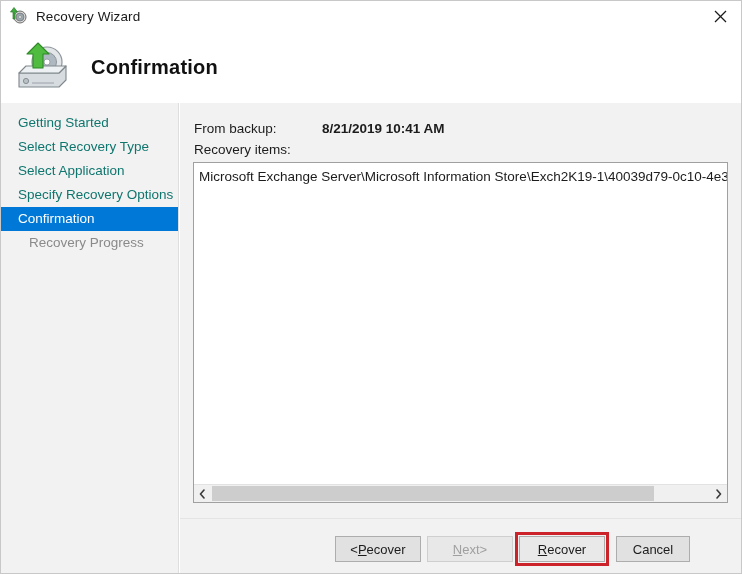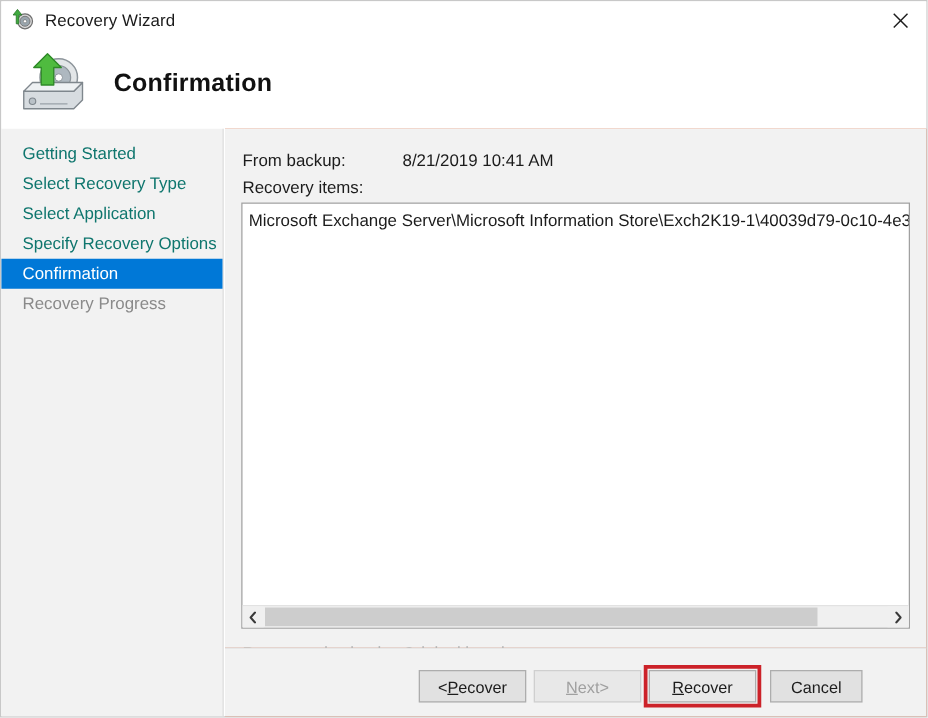--- a/index.html
+++ b/index.html
@@ -106,29 +106,30 @@
     color: #0f766e;
     white-space: nowrap;
     cursor: default;
   }
   .nav-item.selected {
     background: #0078d7;
     color: #ffffff;
   }
   .nav-item.dim {
     color: #8a8a8a;
+    margin-left: 11px;
   }
 
   
   #content {
     position: absolute;
     left: 179px; top: 102px;
     width: 562px;
     height: 471px;
-    background: #c2410c;
+    background: #0f766e;
   }
   #content-body {
     position: absolute;
     left: 0; top: 0;
     width: 562px;
     height: 415px;
     background: #f2f2f2;
   }
 
   .field-row {
@@ -137,21 +138,21 @@
     display: flex;
     align-items: baseline;
     font-size: 13.5px;
     color: #1c1c1c;
     white-space: nowrap;
   }
   #row-from-backup { top: 18px; }
   #row-recovery-items { top: 39px; justify-content: flex-end; }
   .field-label { display: inline-block; }
   #lbl-from-backup { width: 128px; }
-  .field-value { color: #1c1c1c; }
+  .field-value { color: #1c1c1c; font-weight: bold; }
 
   
   #listbox {
     position: absolute;
     left: 13px;
     top: 59px;
     width: 535px;
     height: 341px;
     background: #ffffff;
     border: 1px solid #a0a0a0;

